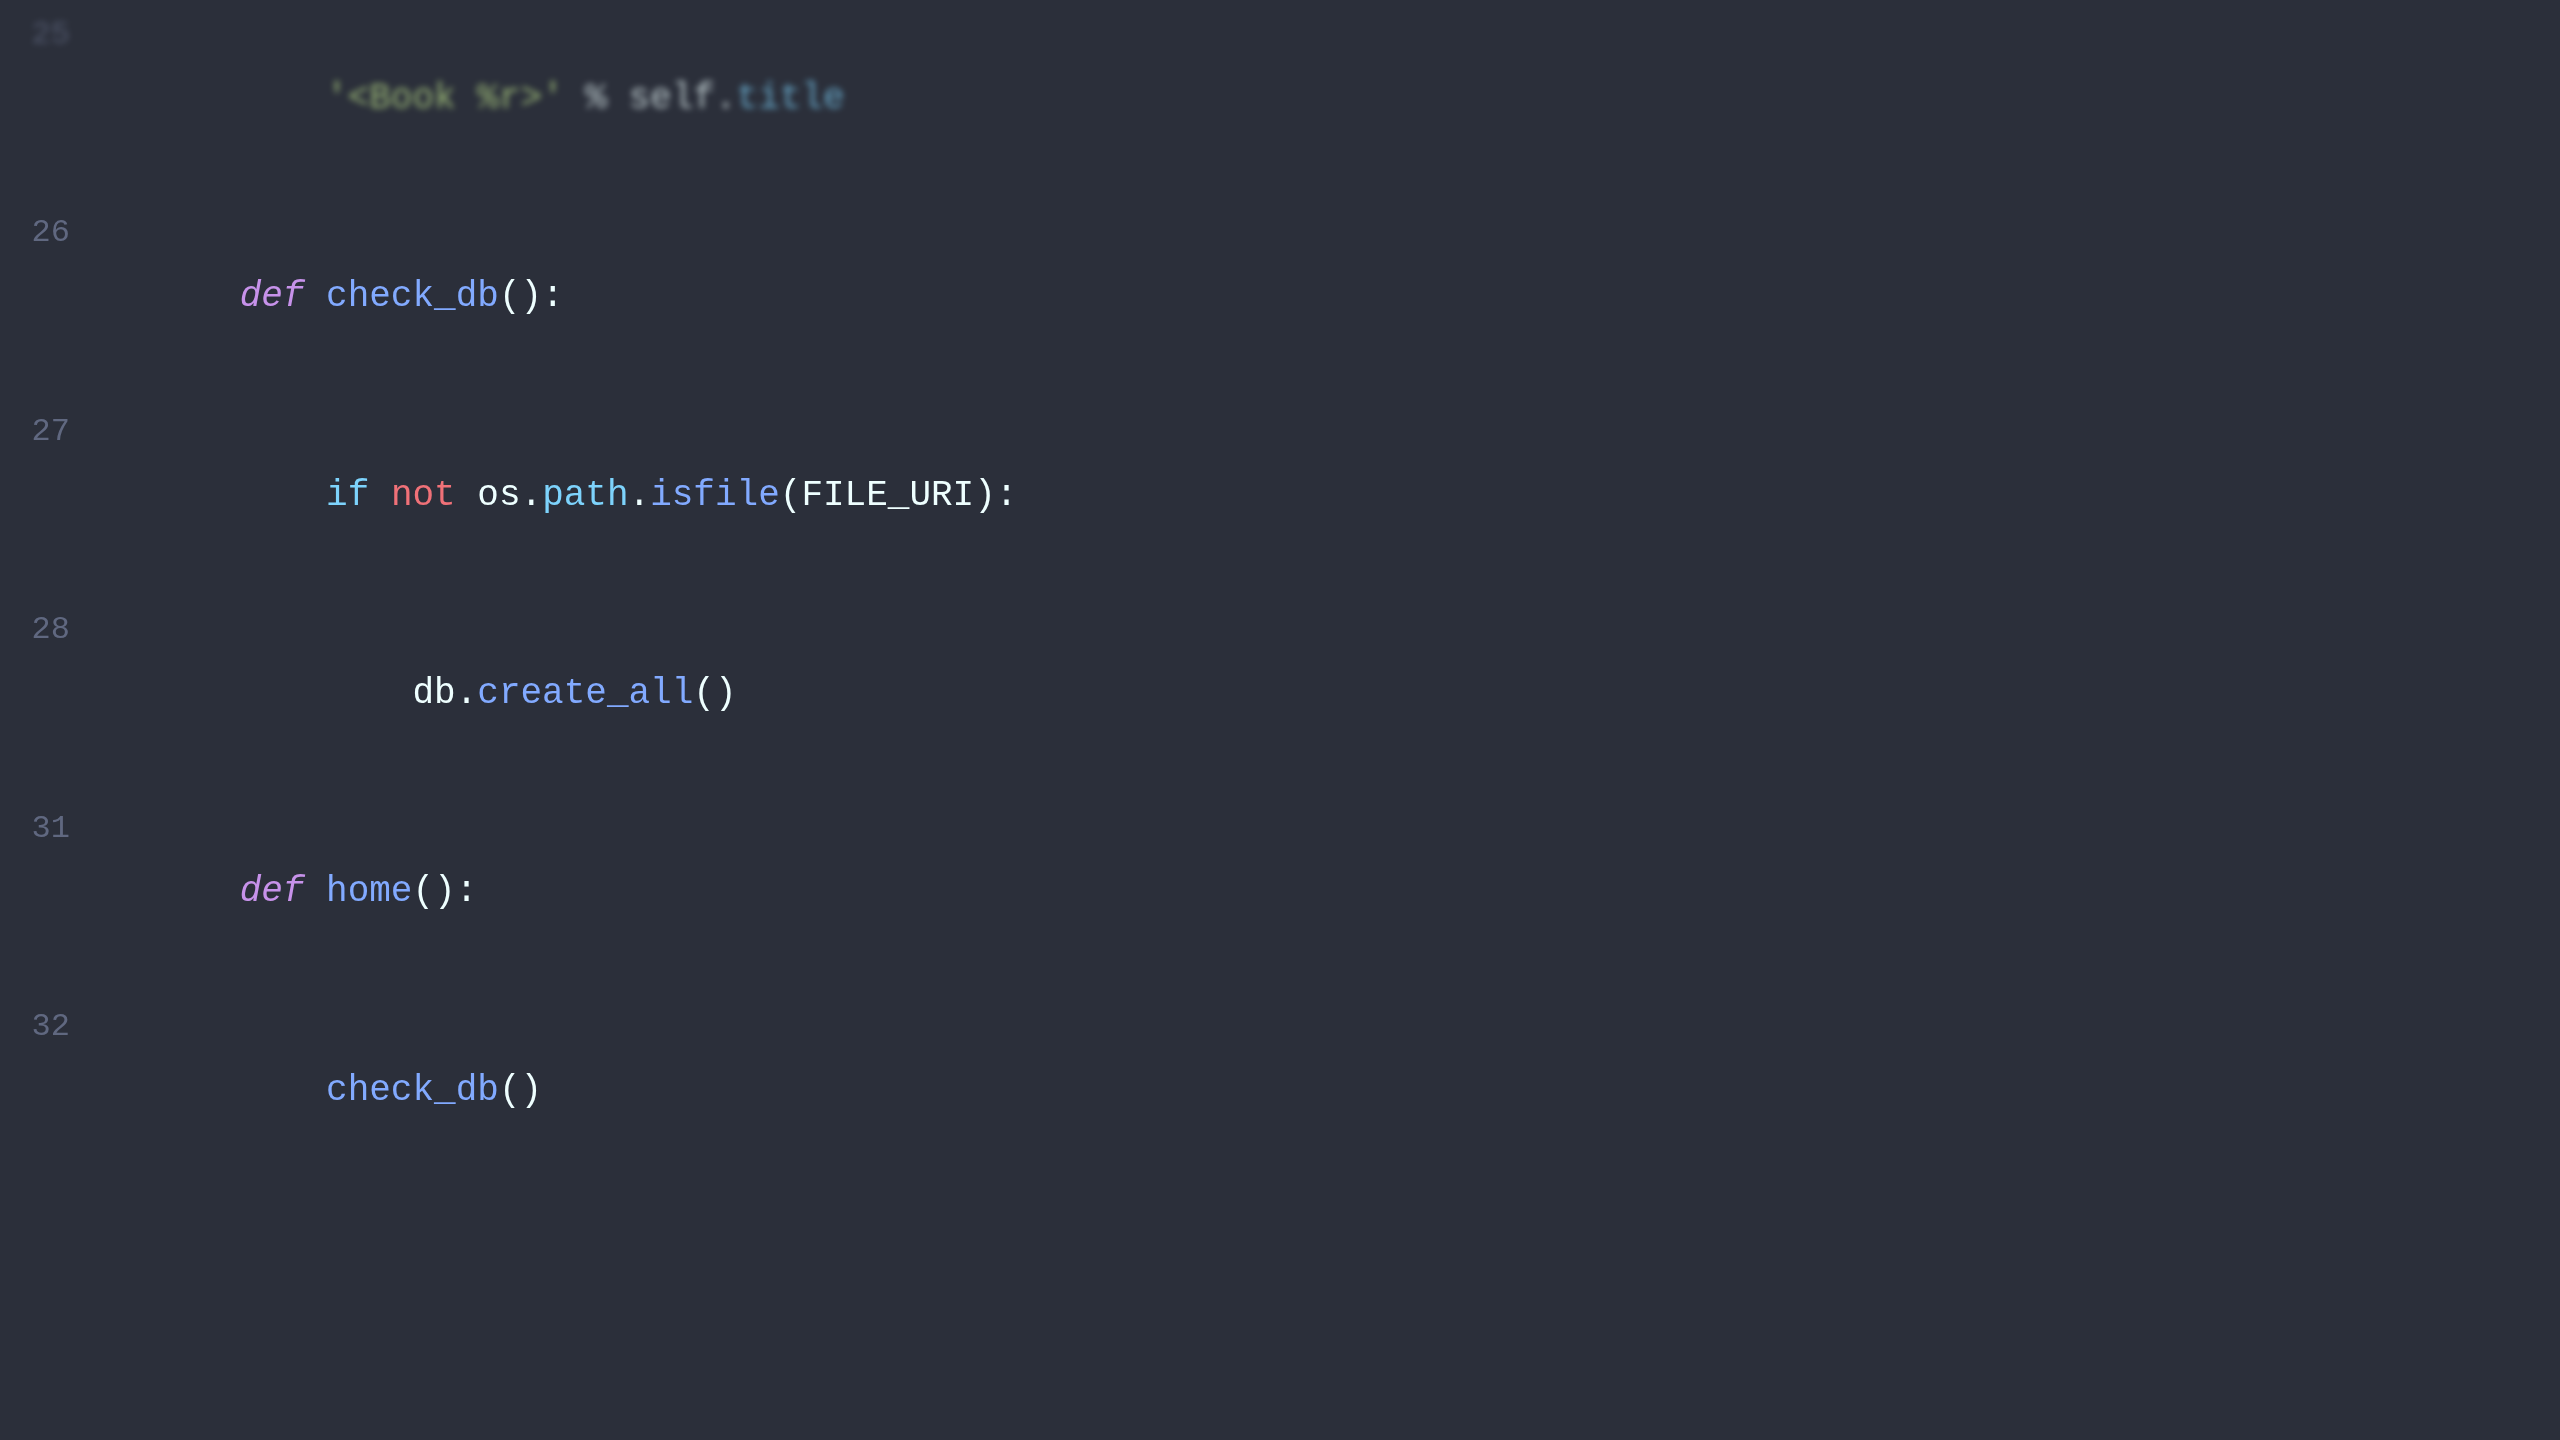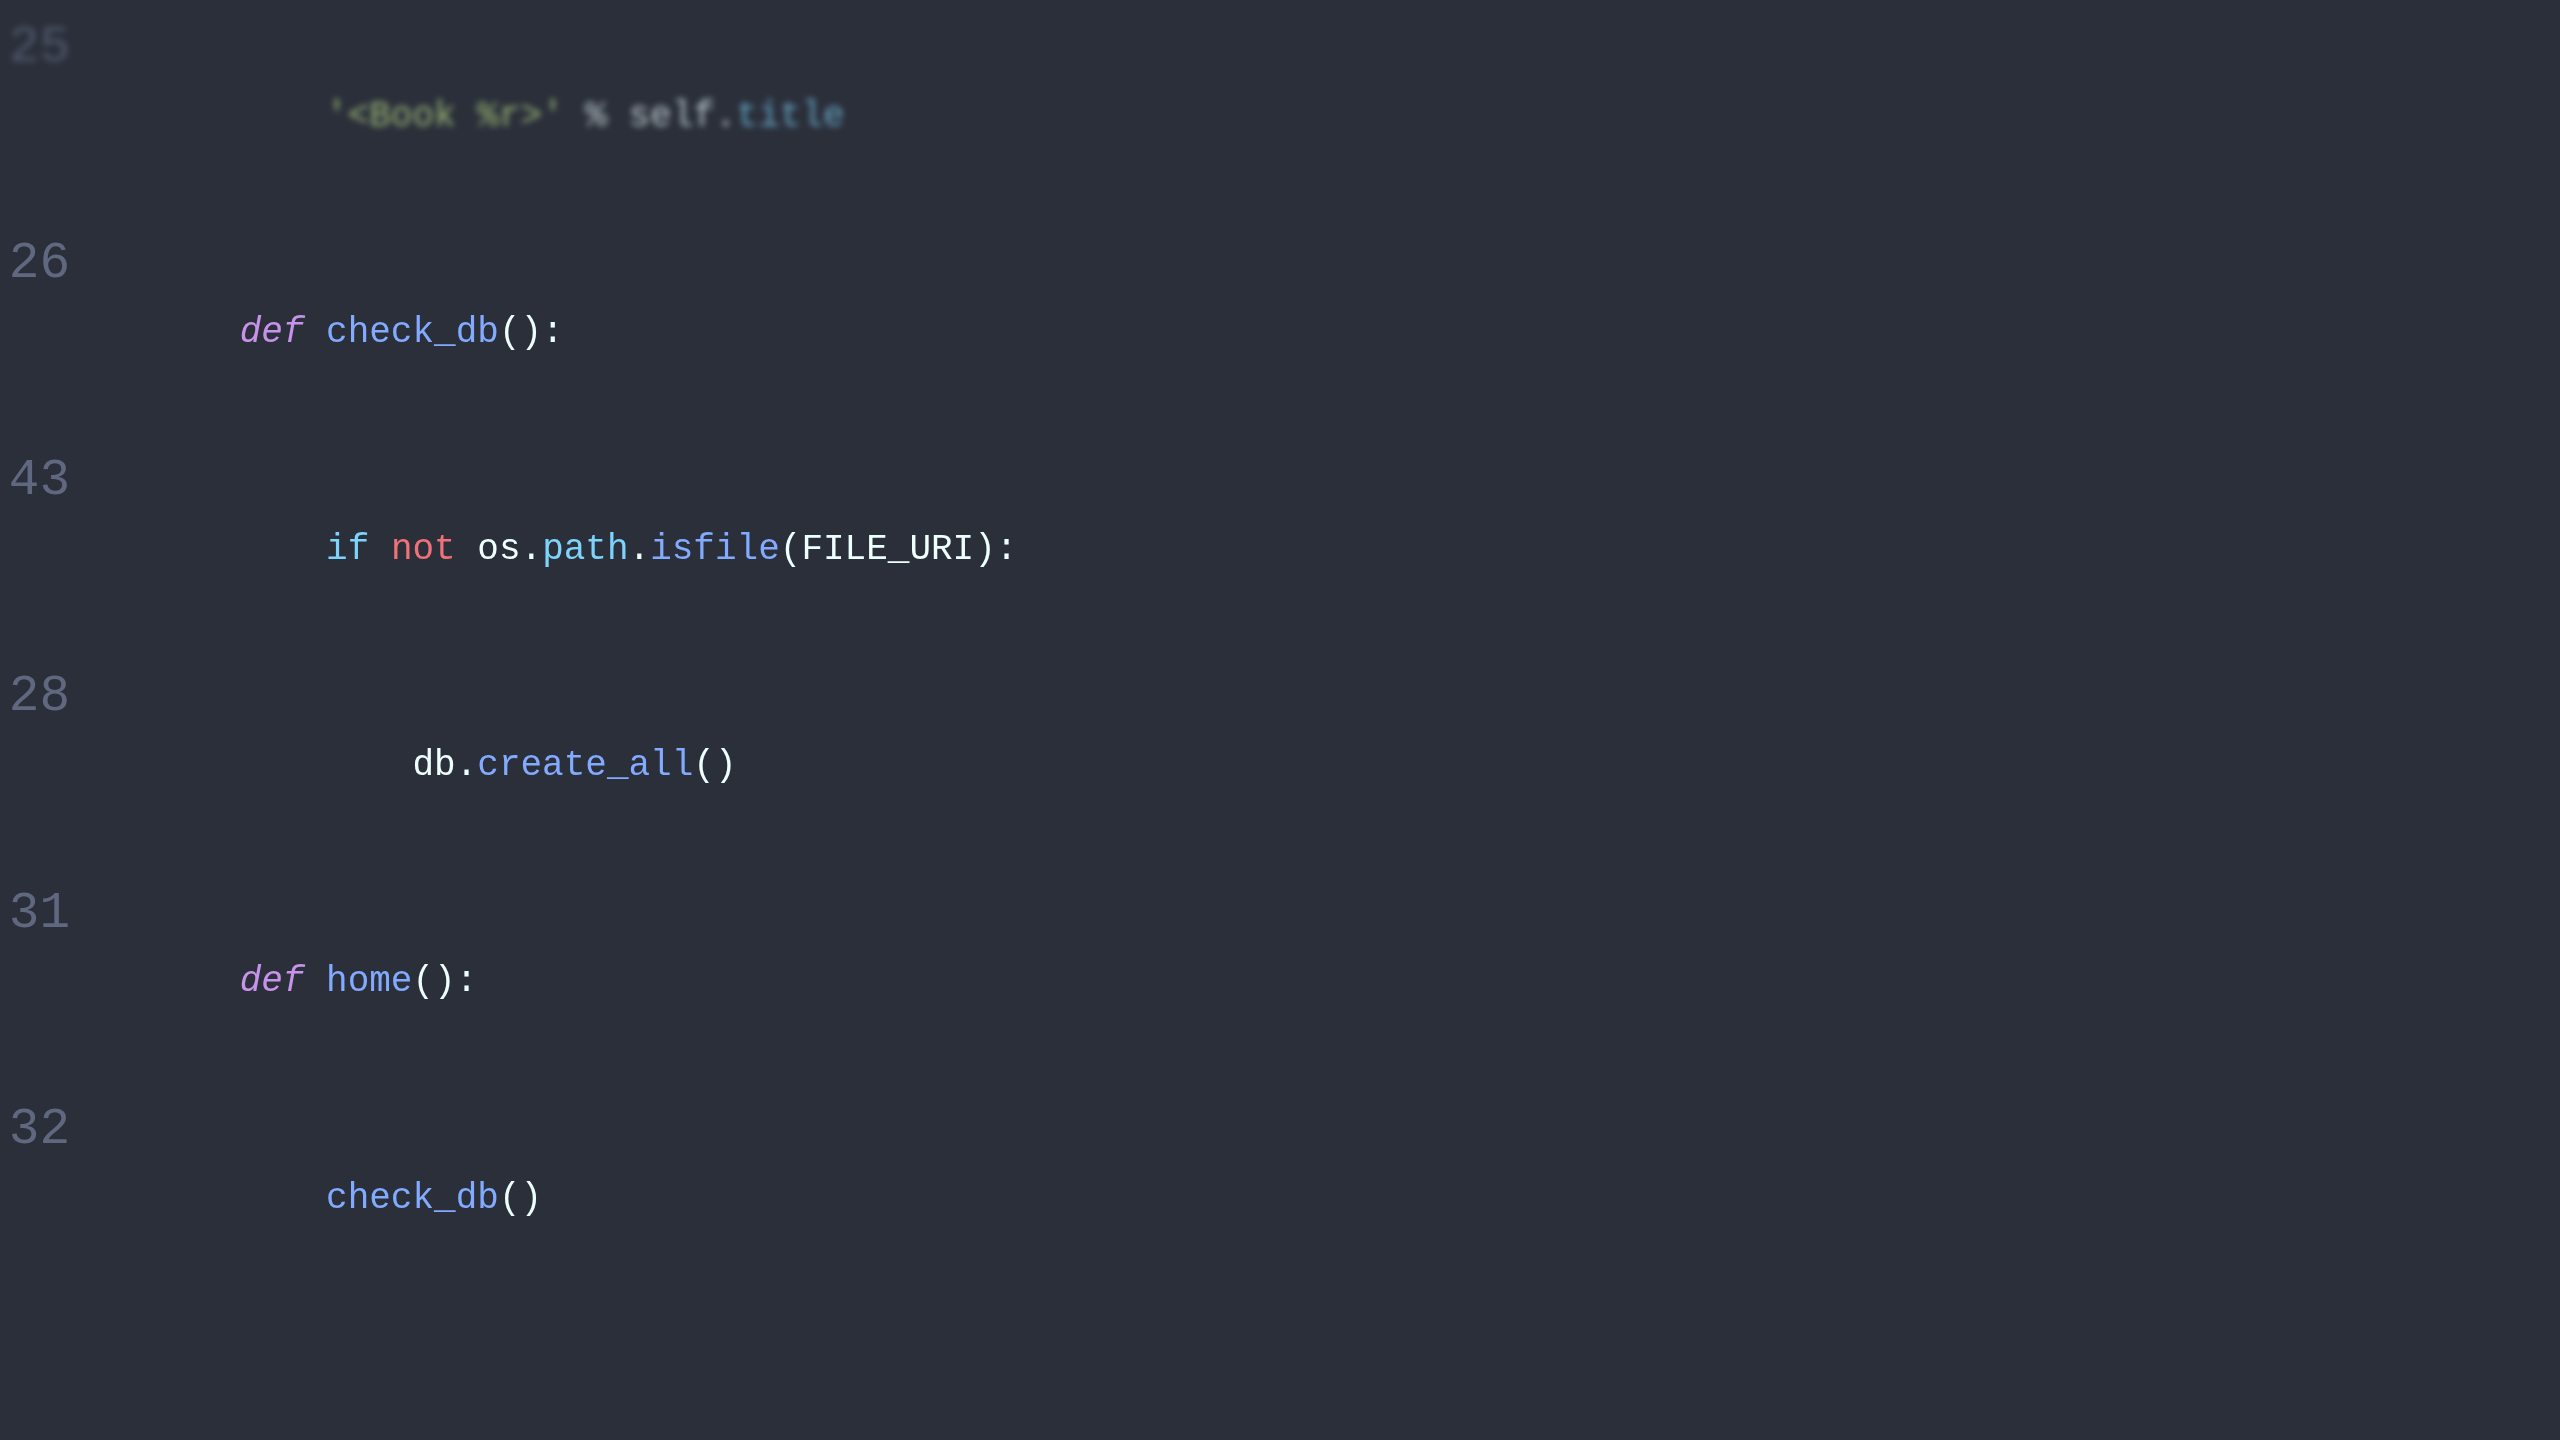--- a/index.html
+++ b/index.html
@@ -32,21 +32,21 @@
       padding: 2px 0;
       position: relative;
     }
 
     .line-number {
       color: #606880;
       width: 110px;
       min-width: 110px;
       text-align: right;
       padding-right: 40px;
-      font-size: 51px;
+      font-size: 32px;
       font-weight: normal;
       user-select: none;
     }
 
     .line-content {
       font-size: 36px;
       white-space: pre;
       flex: 1;
     }
 
@@ -80,21 +80,21 @@
   </div>
 
   <div class="code-line">
     <span class="line-number">26</span>
     <span class="line-content">
       <span class="kw-def">def</span><span class="plain"> </span><span class="fn-name">check_db</span><span class="plain">():</span>
     </span>
   </div>
 
   <div class="code-line">
-    <span class="line-number">43</span>
+    <span class="line-number">27</span>
     <span class="line-content">
       <span class="plain">    </span><span class="kw-if">if</span><span class="plain"> </span><span class="kw-not">not</span><span class="plain"> </span><span class="var">os</span><span class="plain">.</span><span class="attr">path</span><span class="plain">.</span><span class="fn-name">isfile</span><span class="plain">(FILE_URI):</span>
     </span>
   </div>
 
   <div class="code-line">
     <span class="line-number">28</span>
     <span class="line-content">
       <span class="plain">        </span><span class="var">db</span><span class="plain">.</span><span class="fn-name">create_all</span><span class="plain">()</span>
     </span>

